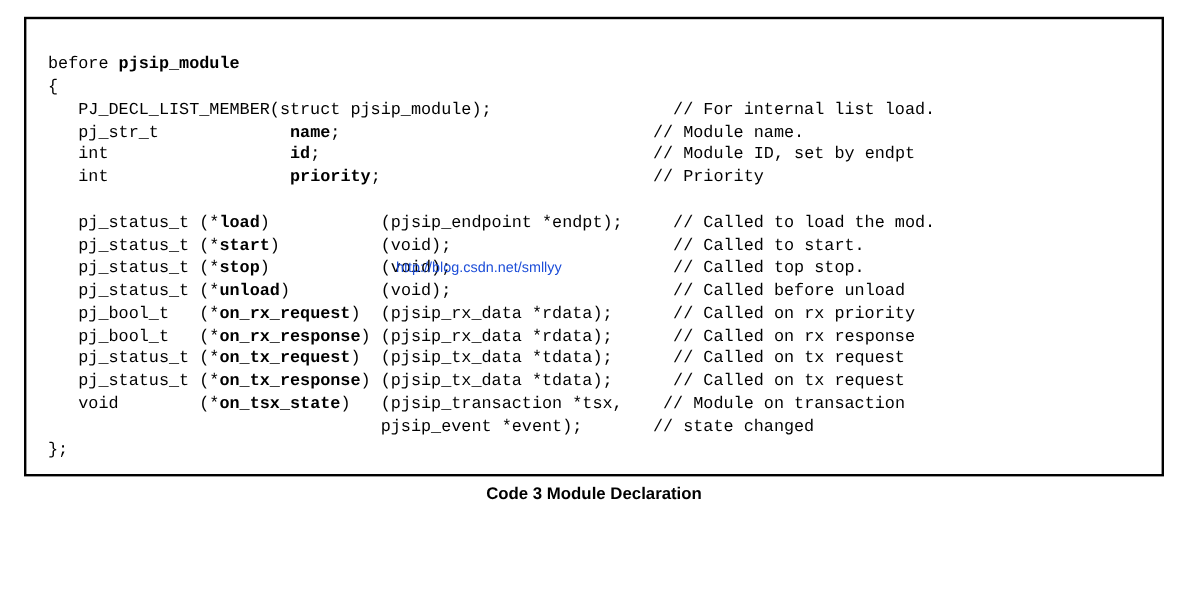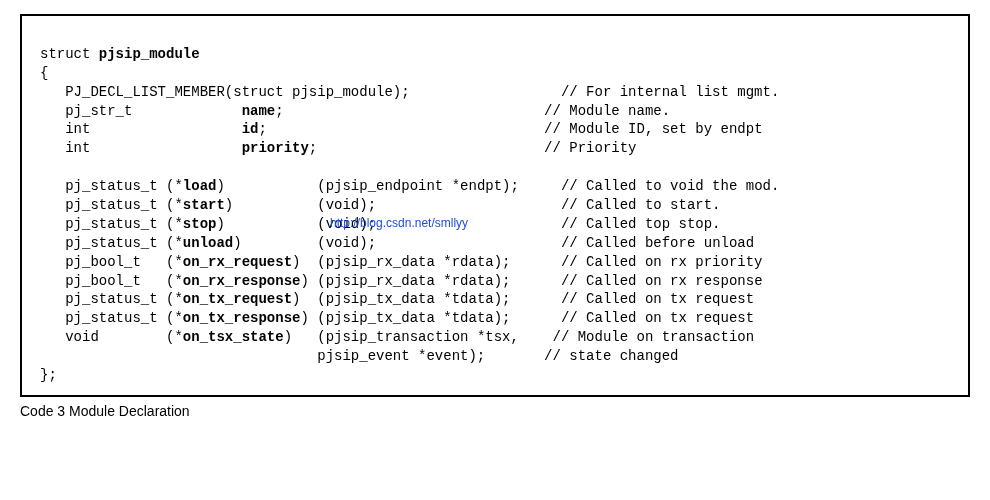--- a/index.html
+++ b/index.html
@@ -31,40 +31,41 @@
     left: 308px;
     top: 189px;
     color: #1d4ed8;
     font-family: Arial, sans-serif;
     font-size: 12px;
     pointer-events: none;
     user-select: none;
     text-align: center;
   }
   .caption {
+    text-align: center;
     font-family: Arial, sans-serif;
-    font-weight: normal;
+    font-weight: bold;
     font-size: 14px;
     margin-top: 6px;
   }
 </style>
 </head>
 <body>
 
 <div class="wrap">
   <div class="outer-box">
     <div class="code">
-<span class="watermark">http://blog.csdn.net/smllyy</span><span>struct </span><span class="bold">pjsip_module</span>
+<span class="watermark">http://blog.csdn.net/smllyy</span><span>before </span><span class="bold">pjsip_module</span>
 <span>{</span>
-<span>   PJ_DECL_LIST_MEMBER(struct pjsip_module);                  // For internal list mgmt.</span>
+<span>   PJ_DECL_LIST_MEMBER(struct pjsip_module);                  // For internal list load.</span>
 <span>   pj_str_t             </span><span class="bold">name</span><span>;                               // Module name.</span>
 <span>   int                  </span><span class="bold">id</span><span>;                                 // Module ID, set by endpt</span>
 <span>   int                  </span><span class="bold">priority</span><span>;                           // Priority</span>
 <span></span>
-<span>   pj_status_t (*</span><span class="bold">load</span><span>)           (pjsip_endpoint *endpt);     // Called to void the mod.</span>
+<span>   pj_status_t (*</span><span class="bold">load</span><span>)           (pjsip_endpoint *endpt);     // Called to load the mod.</span>
 <span>   pj_status_t (*</span><span class="bold">start</span><span>)          (void);                      // Called to start.</span>
 <span>   pj_status_t (*</span><span class="bold">stop</span><span>)           (void);                      // Called top stop.</span>
 <span>   pj_status_t (*</span><span class="bold">unload</span><span>)         (void);                      // Called before unload</span>
 <span>   pj_bool_t   (*</span><span class="bold">on_rx_request</span><span>)  (pjsip_rx_data *rdata);      // Called on rx priority</span>
 <span>   pj_bool_t   (*</span><span class="bold">on_rx_response</span><span>) (pjsip_rx_data *rdata);      // Called on rx response</span>
 <span>   pj_status_t (*</span><span class="bold">on_tx_request</span><span>)  (pjsip_tx_data *tdata);      // Called on tx request</span>
 <span>   pj_status_t (*</span><span class="bold">on_tx_response</span><span>) (pjsip_tx_data *tdata);      // Called on tx request</span>
 <span>   void        (*</span><span class="bold">on_tsx_state</span><span>)   (pjsip_transaction *tsx,    // Module on transaction</span>
 <span>                                 pjsip_event *event);       // state changed</span>
 <span>};</span>

